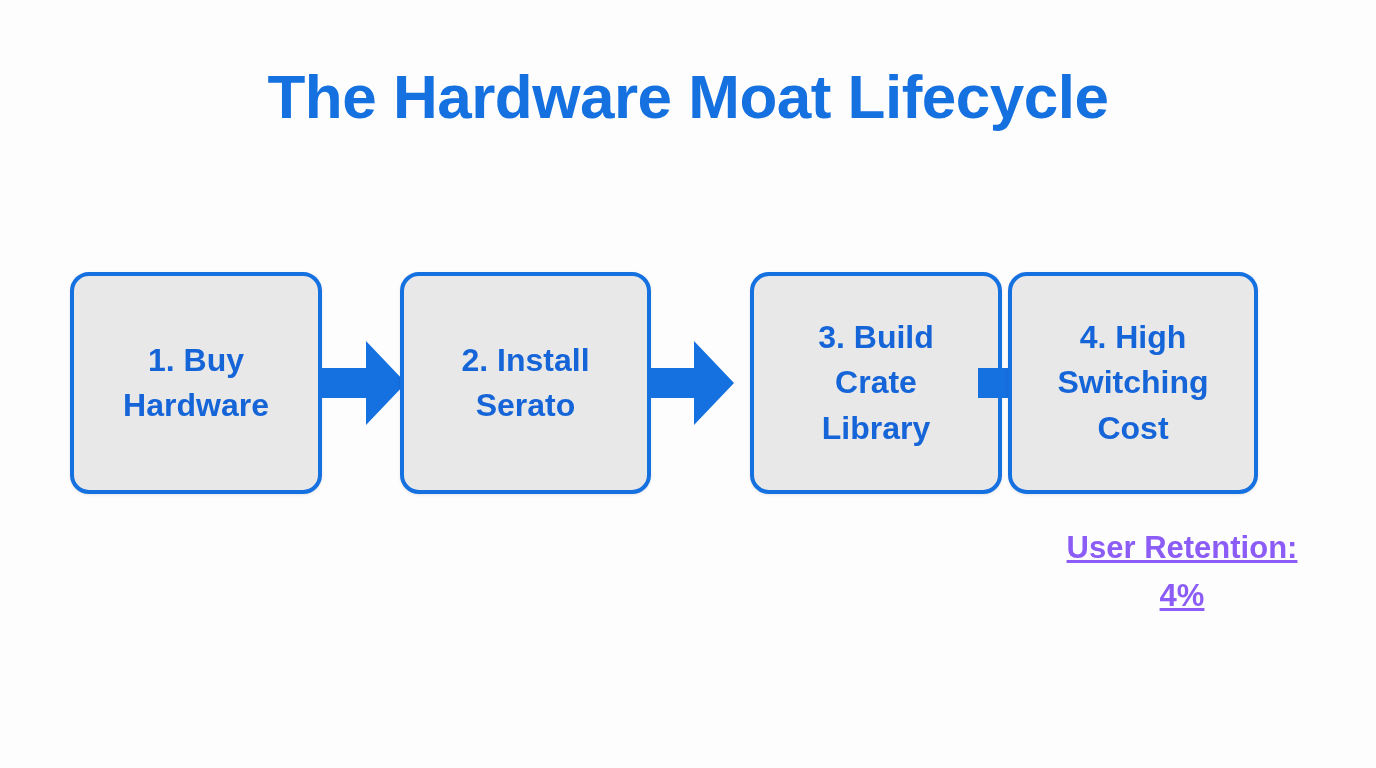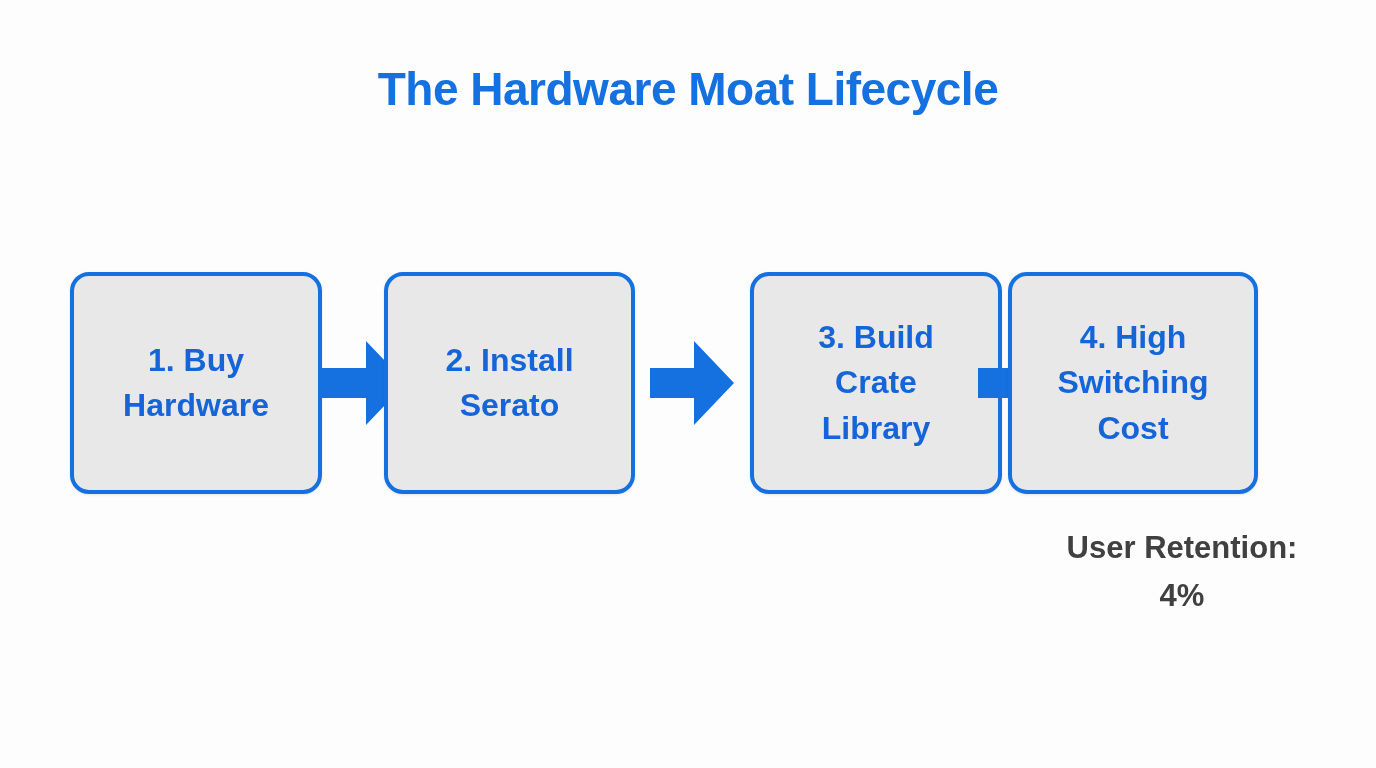--- a/index.html
+++ b/index.html
@@ -21,21 +21,21 @@
     height: 768px;
   }
 
   
   .title {
     position: absolute;
     left: 0;
     top: 66px;
     width: 1376px;
     text-align: center;
-    font-size: 46px;
+    font-size: 62px;
     font-weight: bold;
     color: #1570e0;
     letter-spacing: -0.5px;
     line-height: 1.0;
     white-space: nowrap;
   }
 
   
   .flow {
     position: absolute;
@@ -64,21 +64,21 @@
     font-weight: bold;
     color: #1565d8;
     text-align: center;
     line-height: 1.42;
     padding: 0 10px;
     white-space: pre-line;
   }
 
   
   .box-1 { left: 0px;   width: 252px; }
-  .box-2 { left: 314px; width: 251px; }
+  .box-2 { left: 330px; width: 251px; }
   .box-3 { left: 680px; width: 252px; }
   .box-4 { left: 938px; width: 250px; }
 
   
   .arrow {
     position: absolute;
     top: 50%;
     transform: translateY(-50%);
     width: 84px;
     height: 92px;
@@ -92,22 +92,23 @@
 
   
   .caption {
     position: absolute;
     top: 524px;
     left: 1029px;
     width: 306px;
     text-align: center;
     font-size: 31px;
     font-weight: bold;
-    color: #404040;
+    color: #8b5cf6;
     line-height: 1.55;
+    text-decoration: underline;
   }
   .caption-line { display: block; white-space: nowrap; }
 </style>
 </head>
 <body>
 
 <div class="canvas">
 
   <div class="title">The Hardware Moat Lifecycle</div>
 

